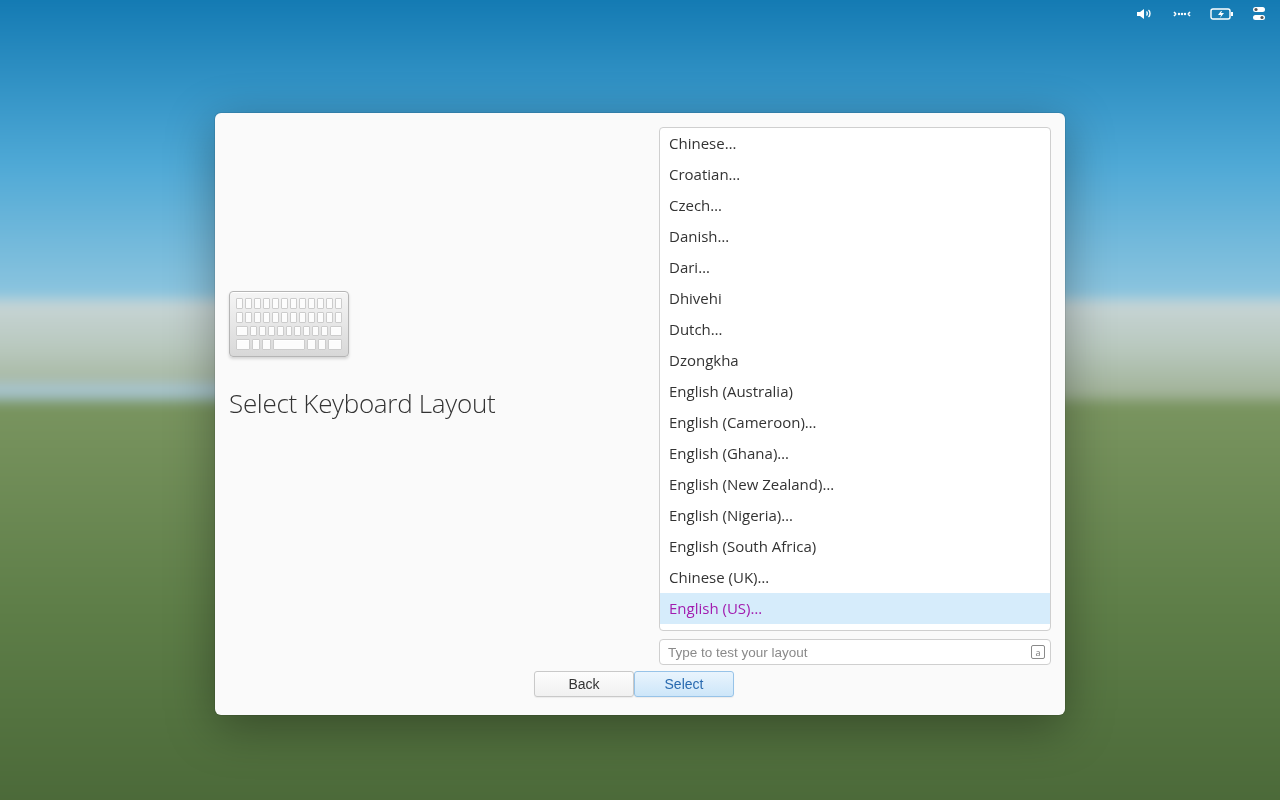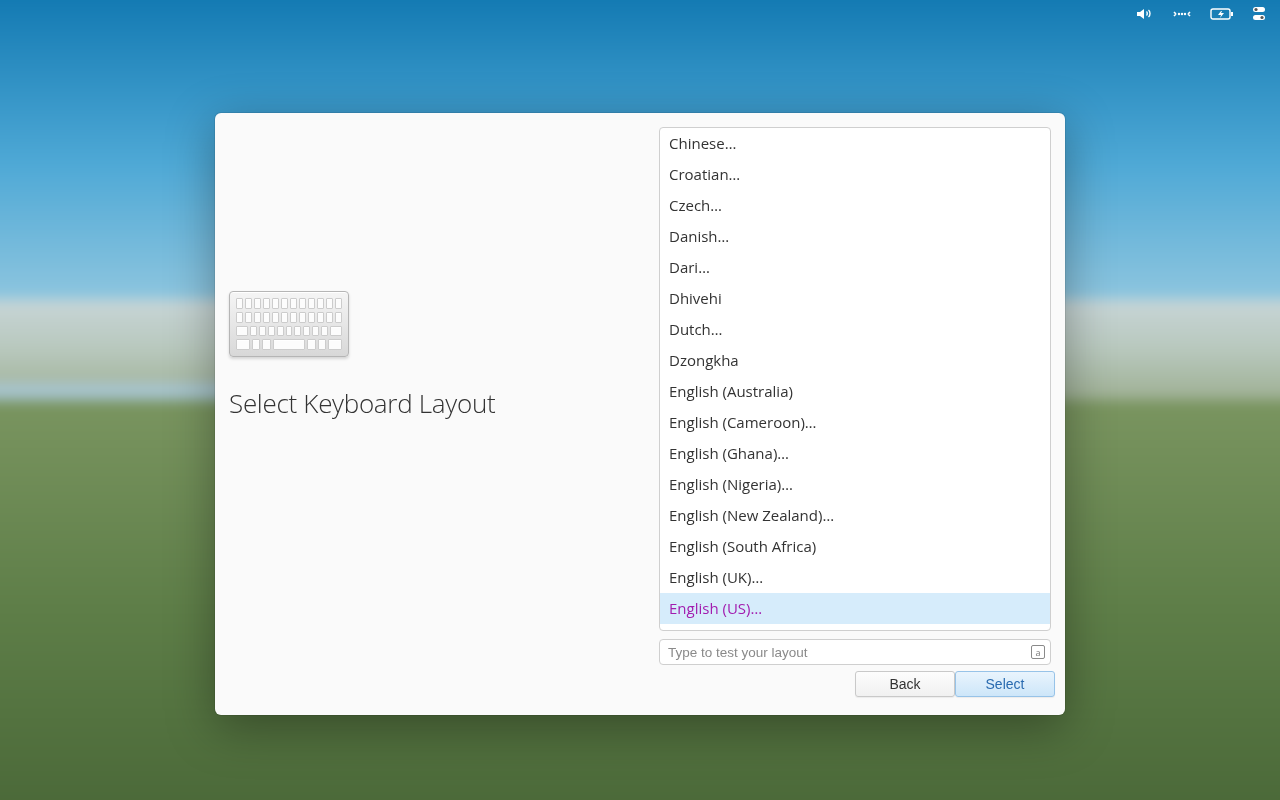--- a/index.html
+++ b/index.html
@@ -148,23 +148,23 @@
       width: 14px; height: 14px;
       border: 1px solid #8a8a8a;
       border-radius: 2px;
       display:flex;align-items:center;justify-content:center;
       font-size:9px;color:#777;
     }
 
     .button-bar {
       height: 50px;
       display: flex;
-      justify-content: flex-end;
+      justify-content: center;
       align-items: center;
-      padding: 0 10px 12px 14px;
+      padding: 0 26px 12px 14px;
     }
     .btn {
       min-width: 100px;
       height: 26px;
       border: 1px solid #c9c9c9;
       border-radius: 3px;
       background: linear-gradient(to bottom,#fdfdfd,#f1f1f1);
       font-size: 14px;
       color: #333;
       cursor: pointer;
@@ -284,24 +284,24 @@
             <div class="list-item">Croatian…</div>
             <div class="list-item">Czech…</div>
             <div class="list-item">Danish…</div>
             <div class="list-item">Dari…</div>
             <div class="list-item">Dhivehi</div>
             <div class="list-item">Dutch…</div>
             <div class="list-item">Dzongkha</div>
             <div class="list-item">English (Australia)</div>
             <div class="list-item">English (Cameroon)…</div>
             <div class="list-item">English (Ghana)…</div>
+            <div class="list-item">English (New Zealand)…</div>
             <div class="list-item">English (Nigeria)…</div>
-            <div class="list-item">English (New Zealand)…</div>
             <div class="list-item">English (South Africa)</div>
-            <div class="list-item">English (UK)…</div>
+            <div class="list-item">Chinese (UK)…</div>
             <div class="list-item selected">English (US)…</div>
           </div>
         <div class="test-row">
           <input class="test-input" type="text" placeholder="Type to test your layout" style="">
           <span class="input-cap-icon">a</span>
         </div>
       </div>
     </div>
 
     <div class="button-bar">

